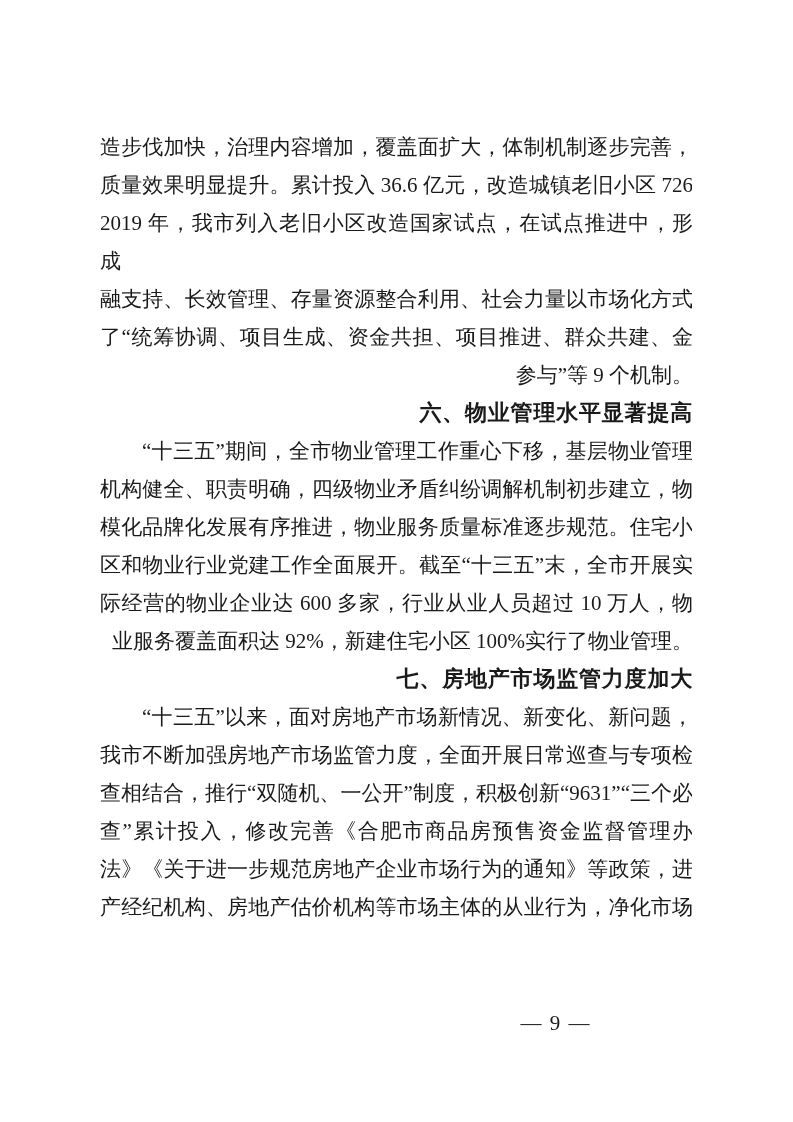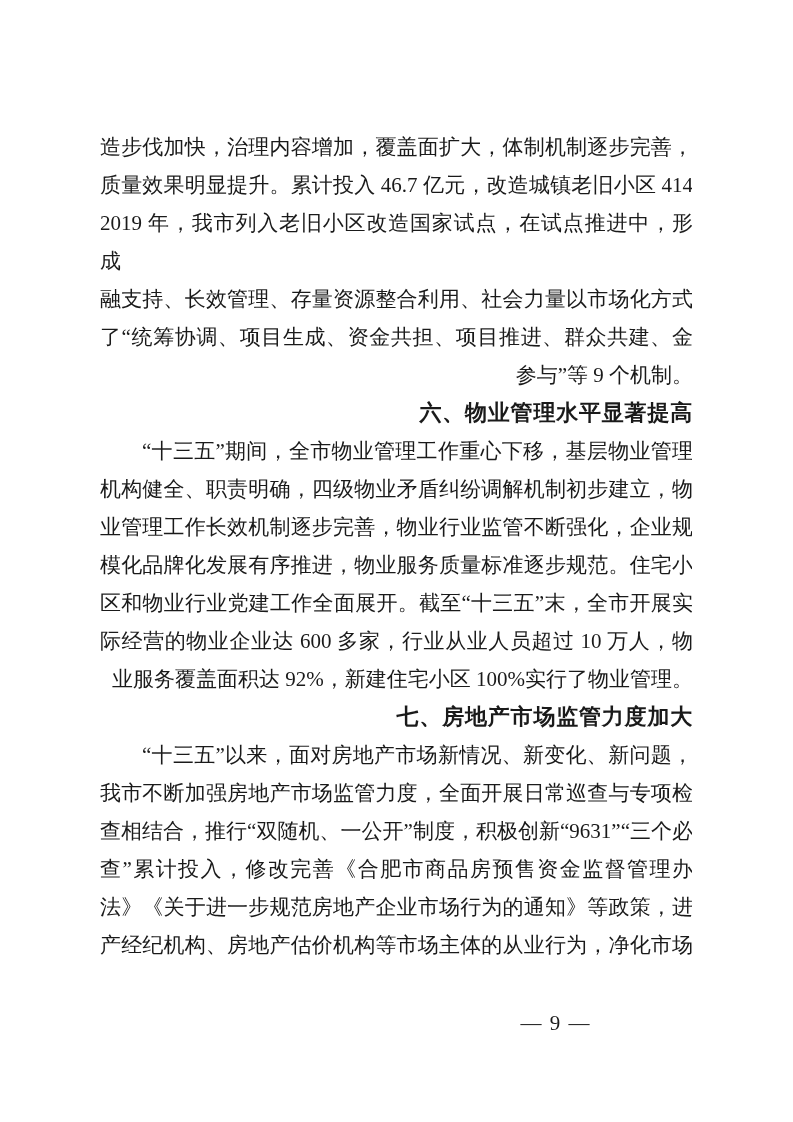--- a/index.html
+++ b/index.html
@@ -51,29 +51,28 @@
     letter-spacing: 1.5px;
     color: #1a1a1a;
   }
 </style>
 </head>
 <body>
 
 <div class="page">
   <div class="textblock">
     <div class="line j">造步伐加快，治理内容增加，覆盖面扩大，体制机制逐步完善，</div>
-    <div class="line j">质量效果明显提升。累计投入 46.7 亿元，改造城镇老旧小区 414</div>
+    <div class="line j">质量效果明显提升。累计投入 36.6 亿元，改造城镇老旧小区 726</div>
     <div class="line j">2019 年，我市列入老旧小区改造国家试点，在试点推进中，形成</div>
     <div class="line j">融支持、长效管理、存量资源整合利用、社会力量以市场化方式</div>
     <div class="line j">了“统筹协调、项目生成、资金共担、项目推进、群众共建、金</div>
     <div class="line">参与”等 9 个机制。</div>
     <div class="line heading">六、物业管理水平显著提高</div>
     <div class="line j indent">“十三五”期间，全市物业管理工作重心下移，基层物业管理</div>
     <div class="line j">机构健全、职责明确，四级物业矛盾纠纷调解机制初步建立，物</div>
-    <div class="line j">业管理工作长效机制逐步完善，物业行业监管不断强化，企业规</div>
     <div class="line j">模化品牌化发展有序推进，物业服务质量标准逐步规范。住宅小</div>
     <div class="line j">区和物业行业党建工作全面展开。截至“十三五”末，全市开展实</div>
     <div class="line j">际经营的物业企业达 600 多家，行业从业人员超过 10 万人，物</div>
     <div class="line">业服务覆盖面积达 92%，新建住宅小区 100%实行了物业管理。</div>
     <div class="line heading">七、房地产市场监管力度加大</div>
     <div class="line j indent">“十三五”以来，面对房地产市场新情况、新变化、新问题，</div>
     <div class="line j">我市不断加强房地产市场监管力度，全面开展日常巡查与专项检</div>
     <div class="line j">查相结合，推行“双随机、一公开”制度，积极创新“9631”“三个必</div>
     <div class="line j">查”累计投入，修改完善《合肥市商品房预售资金监督管理办</div>
     <div class="line j">法》《关于进一步规范房地产企业市场行为的通知》等政策，进</div>

